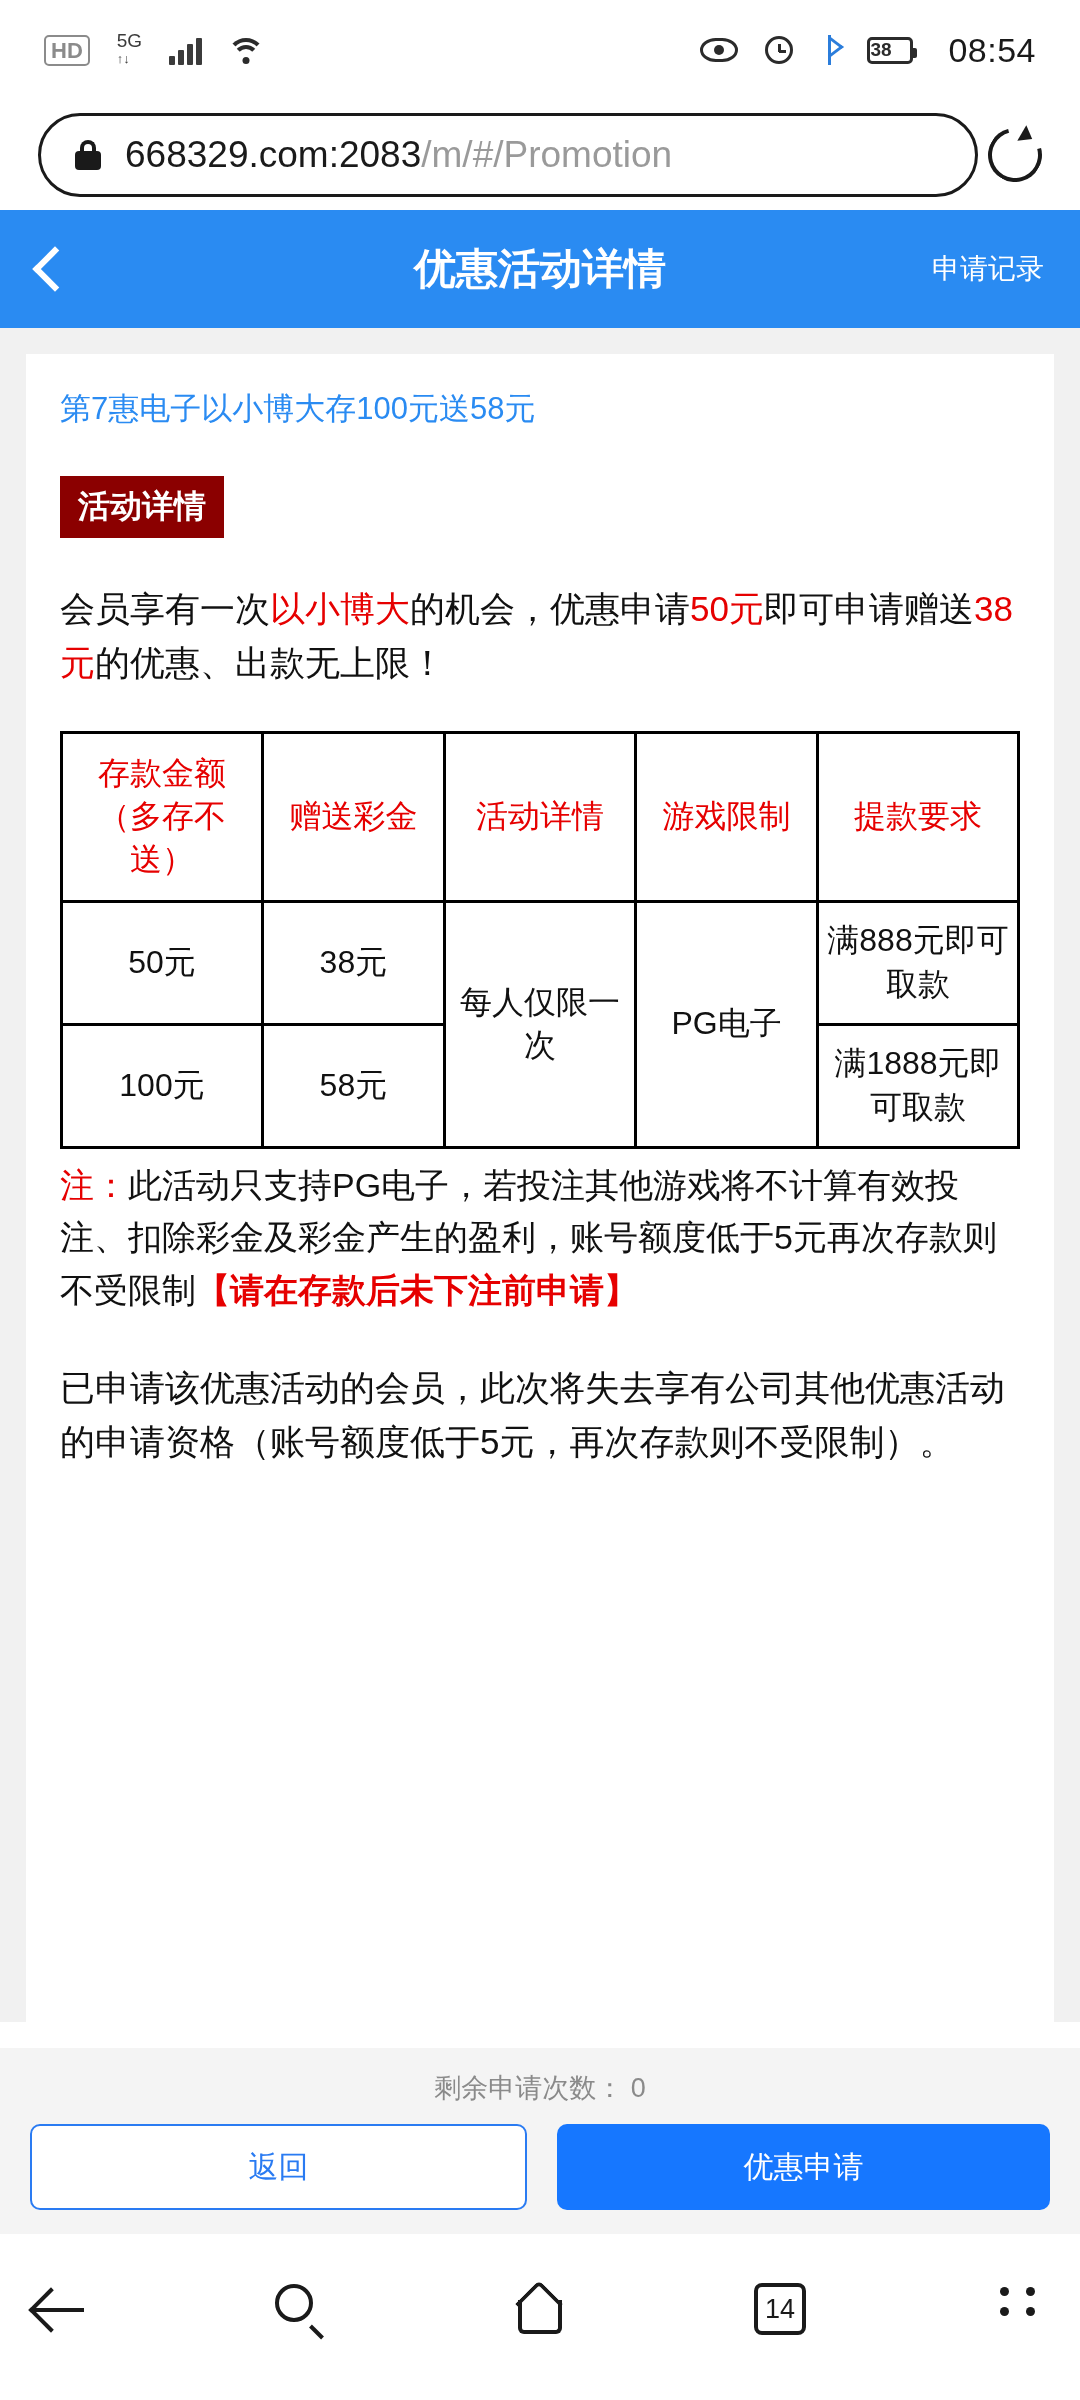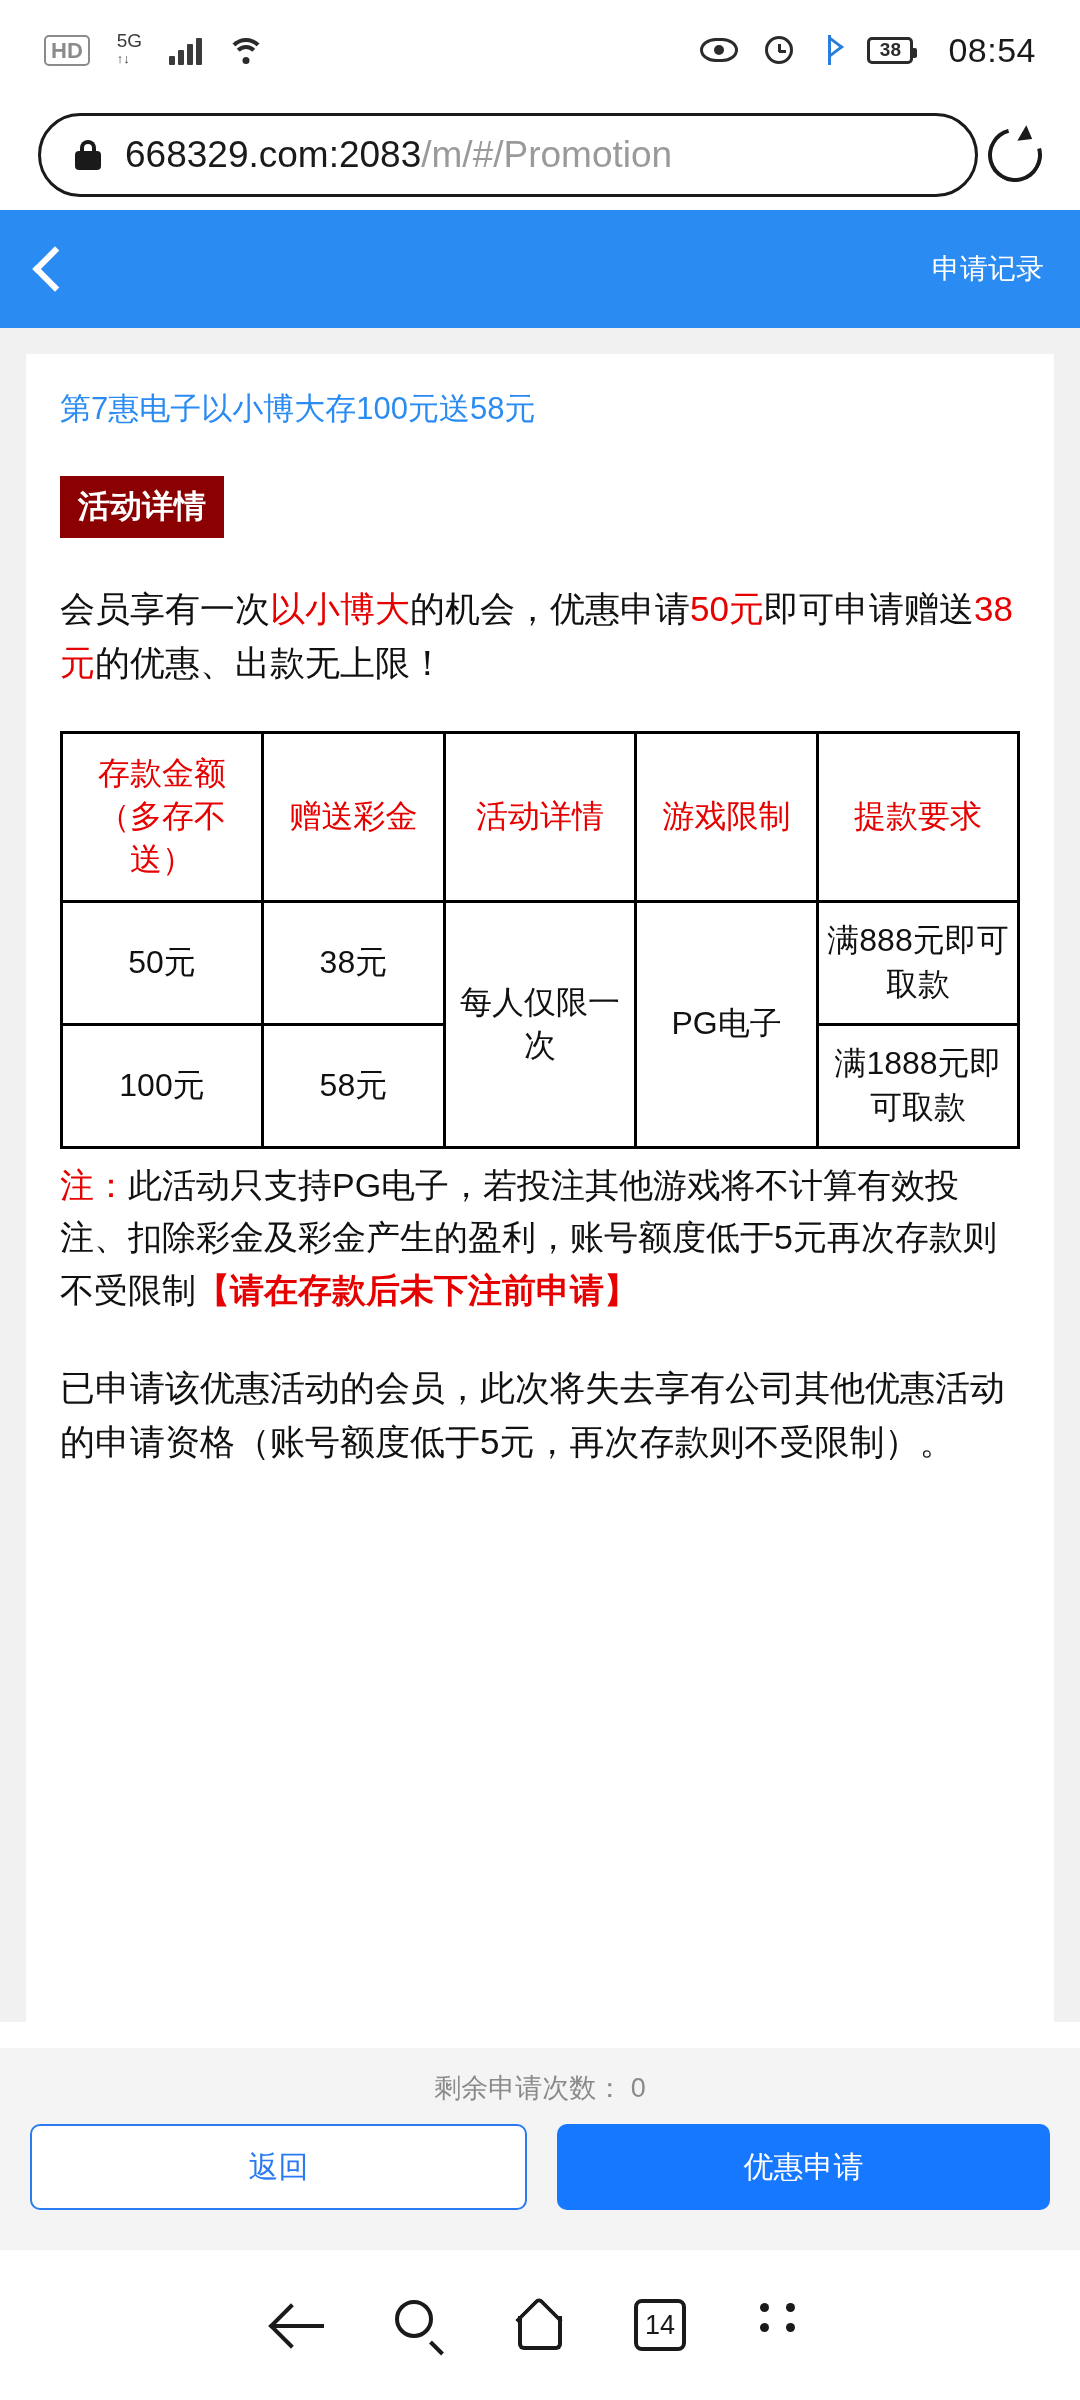--- a/index.html
+++ b/index.html
@@ -130,21 +130,20 @@
     transform: rotate(45deg) skew(-8deg,-8deg);
     box-shadow: 0 0 0 0 transparent;
   }
   .battery {
     width: 46px; height: 27px;
     border: 3px solid #2b2b2b;
     border-radius: 5px;
     position: relative;
     display: flex;
     align-items: center;
-    justify-content: center;
     box-sizing: border-box;
   }
   .battery::after {
     content:'';
     position:absolute; right:-7px; top:8px;
     width:4px;height:10px;background:#2b2b2b;border-radius:0 2px 2px 0;
   }
   .battery span { font-size: 19px; color:#2b2b2b; font-weight:bold;}
   .clock { font-size: 34px; color: #1a1a1a; margin-left: 8px; letter-spacing: 0.5px;}
 
@@ -360,26 +359,26 @@
     background: #fff;
   }
   .btn-primary {
     background: #1677ff;
     color: #fff;
   }
 
   
   .navbar {
     position: absolute;
-    left: 0; right: 0; bottom: 0;
+    left: 0; right: 0; bottom: 16px;
     height: 150px;
     background: #ffffff;
     display: flex;
     align-items: center;
-    justify-content: center;
+    justify-content: space-between;
   }
   .nav-btn { width: 120px; height: 90px; display:flex; align-items:center; justify-content:center; }
   .arrow-back {
     width: 52px; height: 52px; position: relative;
   }
   .arrow-back::before {
     content:''; position:absolute; left:0; top:25px; width:50px;height:4px;background:#1a1a1a;
   }
   .arrow-back::after {
     content:''; position:absolute; left:1px; top:11px;width:28px;height:28px;
@@ -465,20 +464,21 @@
       <span>668329.com:2083</span><span class="path">/m/#/Promotion</span>
     </span>
   </div>
   <div class="reload"></div>
 </div>
 
 <div class="app-header">
   <div class="back-chevron">
       <i></i>
     </div>
+  <div class="app-title">优惠活动详情</div>
   <div class="header-link">申请记录</div>
 </div>
 
 <div class="page">
   <div class="card">
 
     <div class="promo-title">第7惠电子以小博大存100元送58元</div>
 
     <div class="section-tag">活动详情</div>
 

